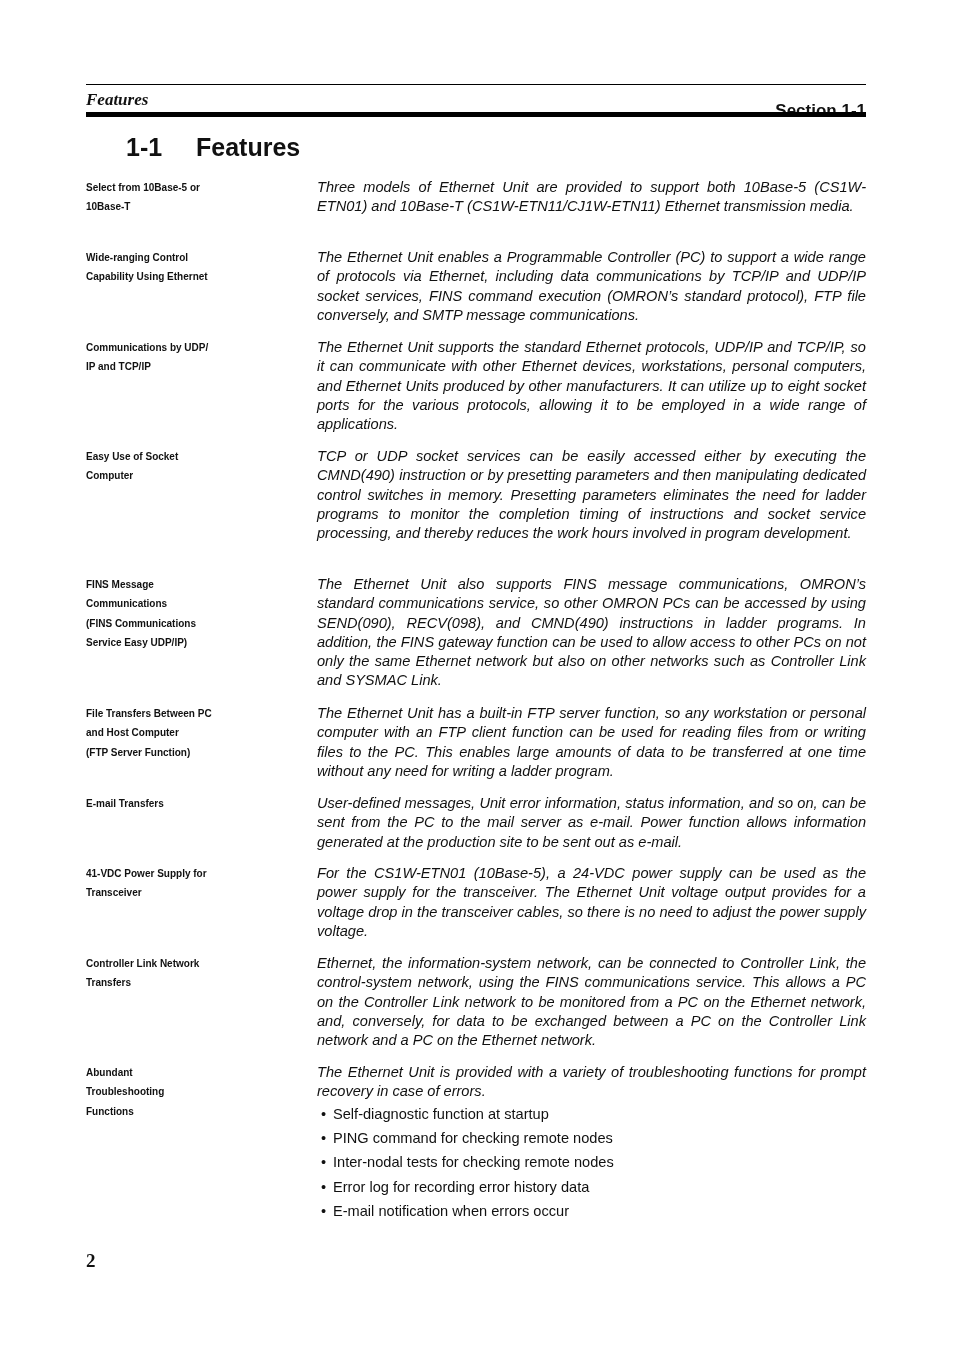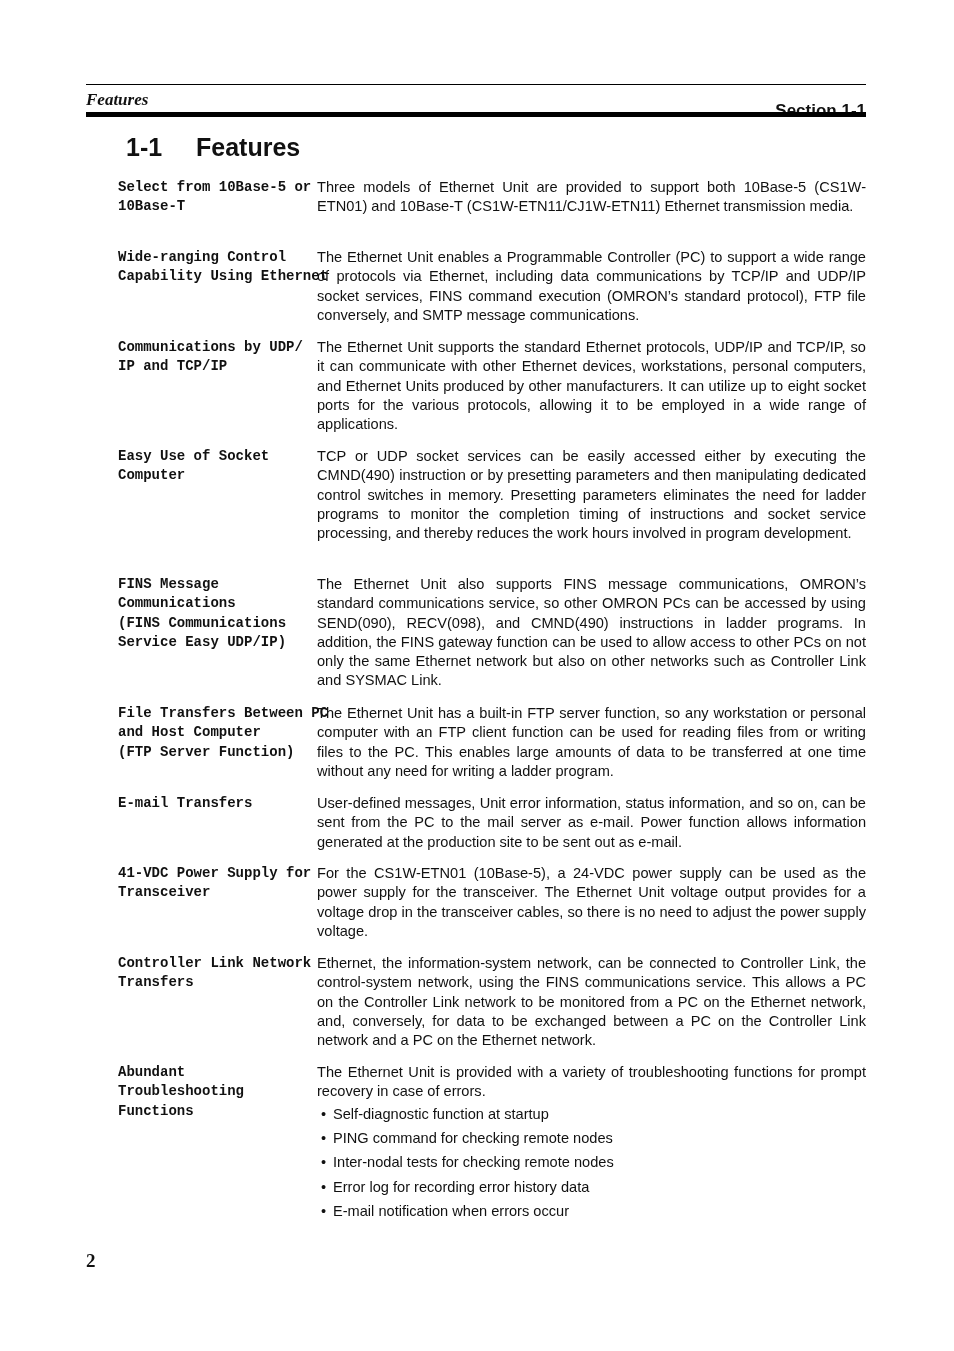--- a/index.html
+++ b/index.html
@@ -6,22 +6,22 @@
   body { width: 954px; height: 1351px; position: relative; overflow: hidden; color: #111; }
   .page { position: absolute; left: 86px; top: 0; width: 780px; }
   .top-rule { position: absolute; left: 0; top: 84px; width: 780px; height: 1px; background: #000; }
   .running-head { position: absolute; left: 0; top: 89px; width: 780px; height: 22px; }
   .rh-left { position: absolute; left: 0; top: 1px; font-family: "Liberation Serif", serif; font-style: italic; font-weight: bold; font-size: 17px; }
   .rh-right { position: absolute; right: 0; top: 0; font-family: "Liberation Sans", sans-serif; font-weight: bold; font-size: 17px; margin-top: 12px; }
   .thick-rule { position: absolute; left: 0; top: 112px; width: 780px; height: 5px; background: #000; }
   .section-title { position: absolute; left: 0; top: 133px; font-family: "Liberation Sans", sans-serif; font-weight: bold; font-size: 25px; white-space: nowrap; }
   .section-title .num { display: inline-block; width: 70px; margin-left: 40px; }
   .feature { position: absolute; left: 0; width: 780px; }
-  .feature-label { position: absolute; left: 0; top: 0; width: 215px; font-family: Liberation Mono, monospace; font-weight: bold; font-size: 14px; line-height: 19.3px; white-space: pre-line; margin-left: 32px; }
-  .feature-body { position: absolute; left: 231px; top: 0; width: 549px; font-family: "Liberation Sans", sans-serif; font-size: 14.6px; line-height: 19.3px; text-align: justify; }
+  .feature-label { position: absolute; left: 0; top: 0; width: 215px; font-family: Liberation Sans, sans-serif; font-weight: bold; font-size: 10px; line-height: 19.3px; white-space: pre-line; }
+  .feature-body { position: absolute; left: 231px; top: 0; width: 549px; font-family: "Liberation Sans", sans-serif; font-size: 14.6px; line-height: 19.3px; text-align: justify; font-style: italic; }
   .bullets { position: absolute; left: 231px; list-style: none; margin: 0; padding: 0; font-family: "Liberation Sans", sans-serif; font-size: 14.6px; }
   .bullets li { height: 24.2px; line-height: 19px; padding-left: 16px; position: relative; }
   .bullets li .dot { position: absolute; left: 4px; top: 0; }
   .page-num { position: absolute; left: 0; top: 1250px; font-family: "Liberation Serif", serif; font-weight: bold; font-size: 19px; }
 </style>
 </head>
 <body>
 
 <div class="page">
   <div class="top-rule"></div>

